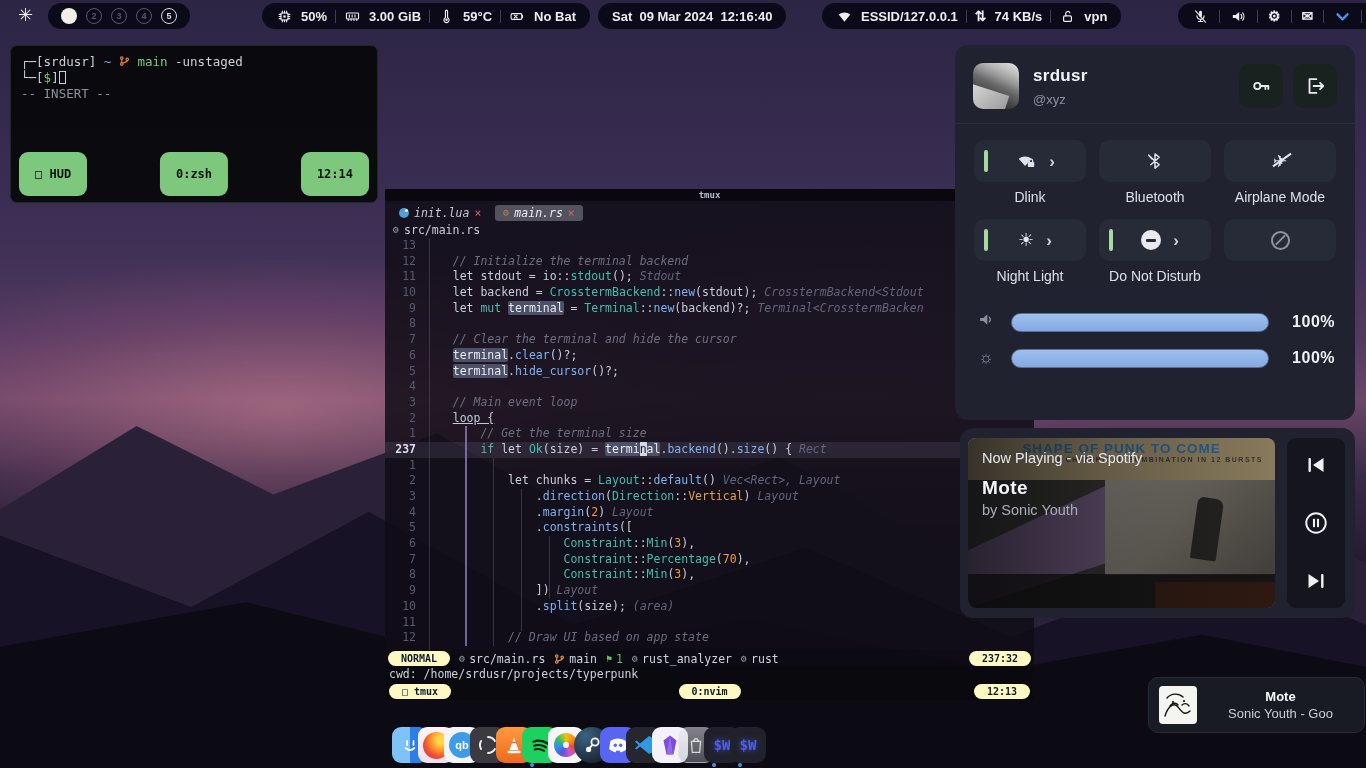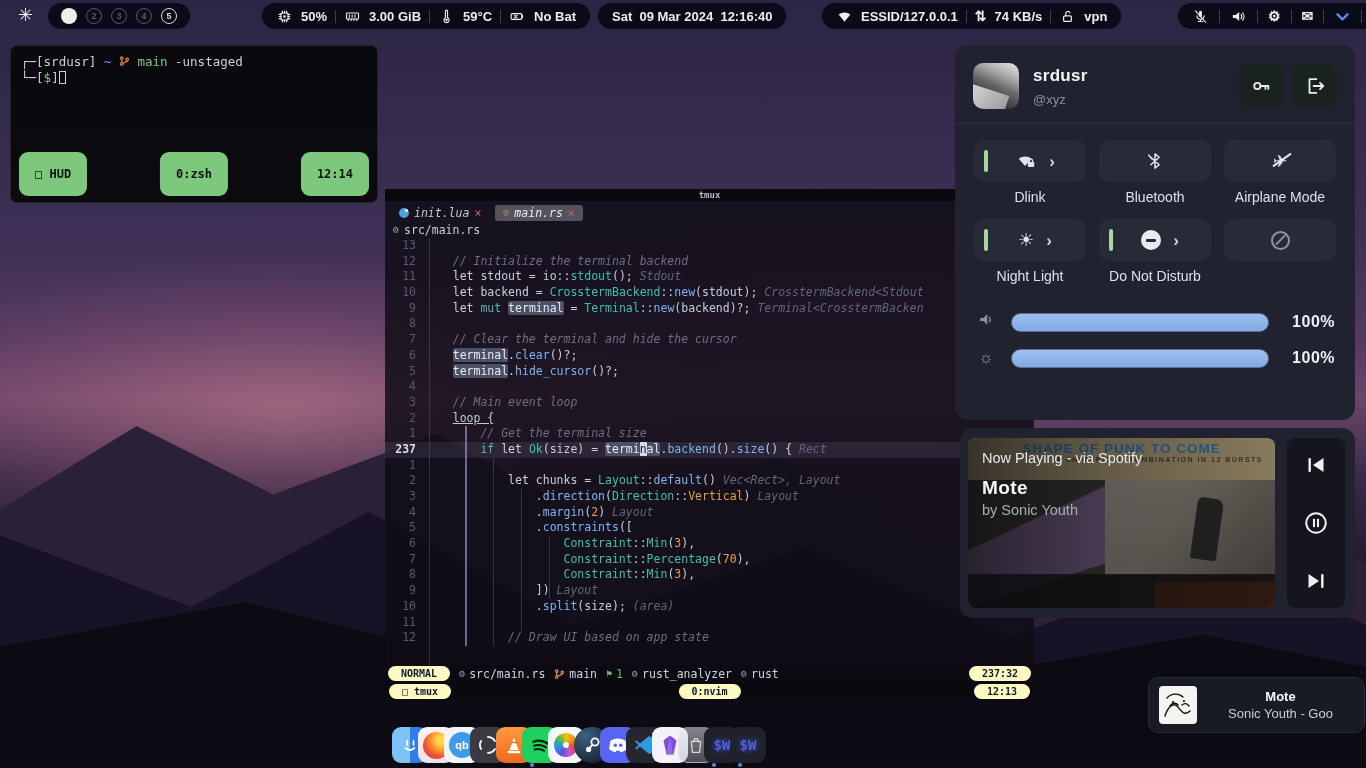--- a/index.html
+++ b/index.html
@@ -286,20 +286,21 @@
 <div class="term">
   <div class="tline"><span>┌─</span><span>[srdusr]</span> <span class="tc-path">~</span> <svg class="bicon" viewBox="0 0 14 14">
         <g stroke="#e0823d" stroke-width="1.6" fill="none">
           <circle cx="3.5" cy="3.2" r="1.6"></circle>
           <circle cx="3.5" cy="10.8" r="1.6"></circle>
           <circle cx="10.5" cy="4.8" r="1.6"></circle>
           <path d="M3.5 4.8v4.4M10.5 6.4c0 2.4-4 2.6-5.5 3.2"></path>
         </g>
       </svg> <span class="tc-branch">main</span> <span>-unstaged</span></div>
   <div class="tline"><span>└─</span>[<span class="tc-dollar">$</span>]<span class="cursor-hollow"></span></div>
+  <div class="tline tc-dim">-- INSERT --</div>
   <div class="termbar">
     <span class="gpill">□ HUD</span>
     <span class="gpill mid">0:zsh</span>
     <span class="gpill right">12:14</span>
   </div>
 </div>
 
 <div class="editor">
   <div class="etitle">
     <span>tmux</span>
@@ -365,20 +366,21 @@
             <circle cx="3.5" cy="10.8" r="1.6"></circle>
             <circle cx="10.5" cy="4.8" r="1.6"></circle>
             <path d="M3.5 4.8v4.4M10.5 6.4c0 2.4-4 2.6-5.5 3.2"></path>
           </g>
         </svg><span>main</span></span>
     <span class="sl-item"><span class="flag">⚑</span><span class="flagnum">1</span></span>
     <span class="sl-item"><span class="gear-ic">⚙</span><span>rust_analyzer</span></span>
     <span class="sl-item"><span class="gear-ic">⚙</span><span>rust</span></span>
     <span class="bpill pos">237:32</span>
   </div>
+  <div class="cwd">cwd: /home/srdusr/projects/typerpunk</div>
   <div class="emux termbar" style="position:relative; left:0; bottom:0;">
     <span class="bpill">□ tmux</span>
     <span class="bpill" style="position:absolute; left:50%; transform:translateX(-50%);">0:nvim</span>
     <span class="bpill" style="margin-left:auto;">12:13</span>
   </div>
 </div>
 
 <div class="panel">
   <div class="phead">
     <div class="avatar"></div>

